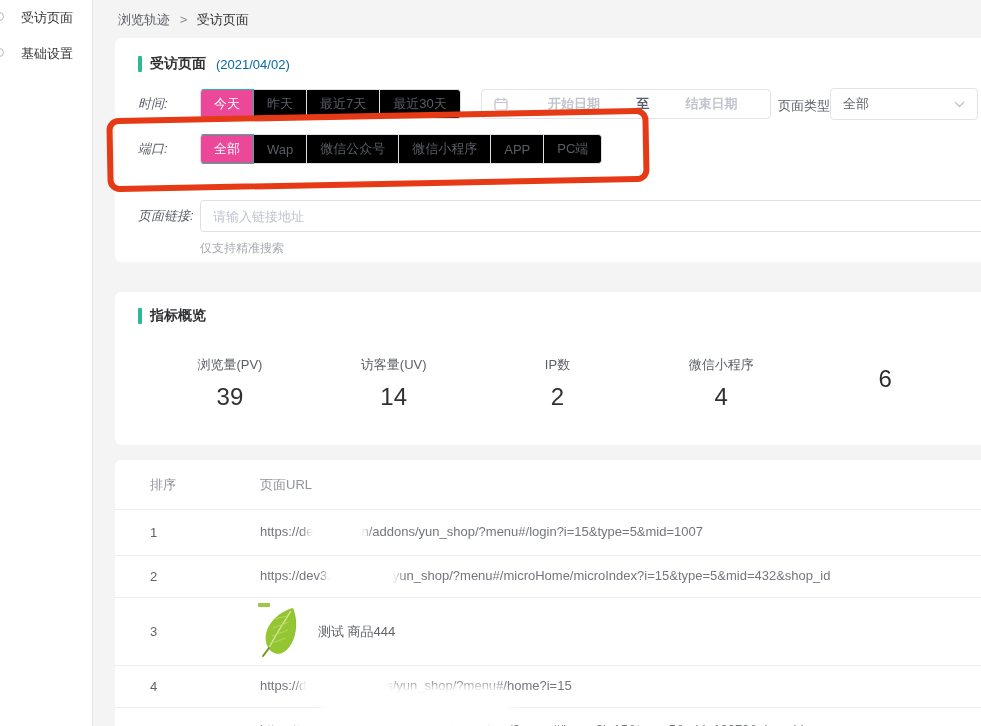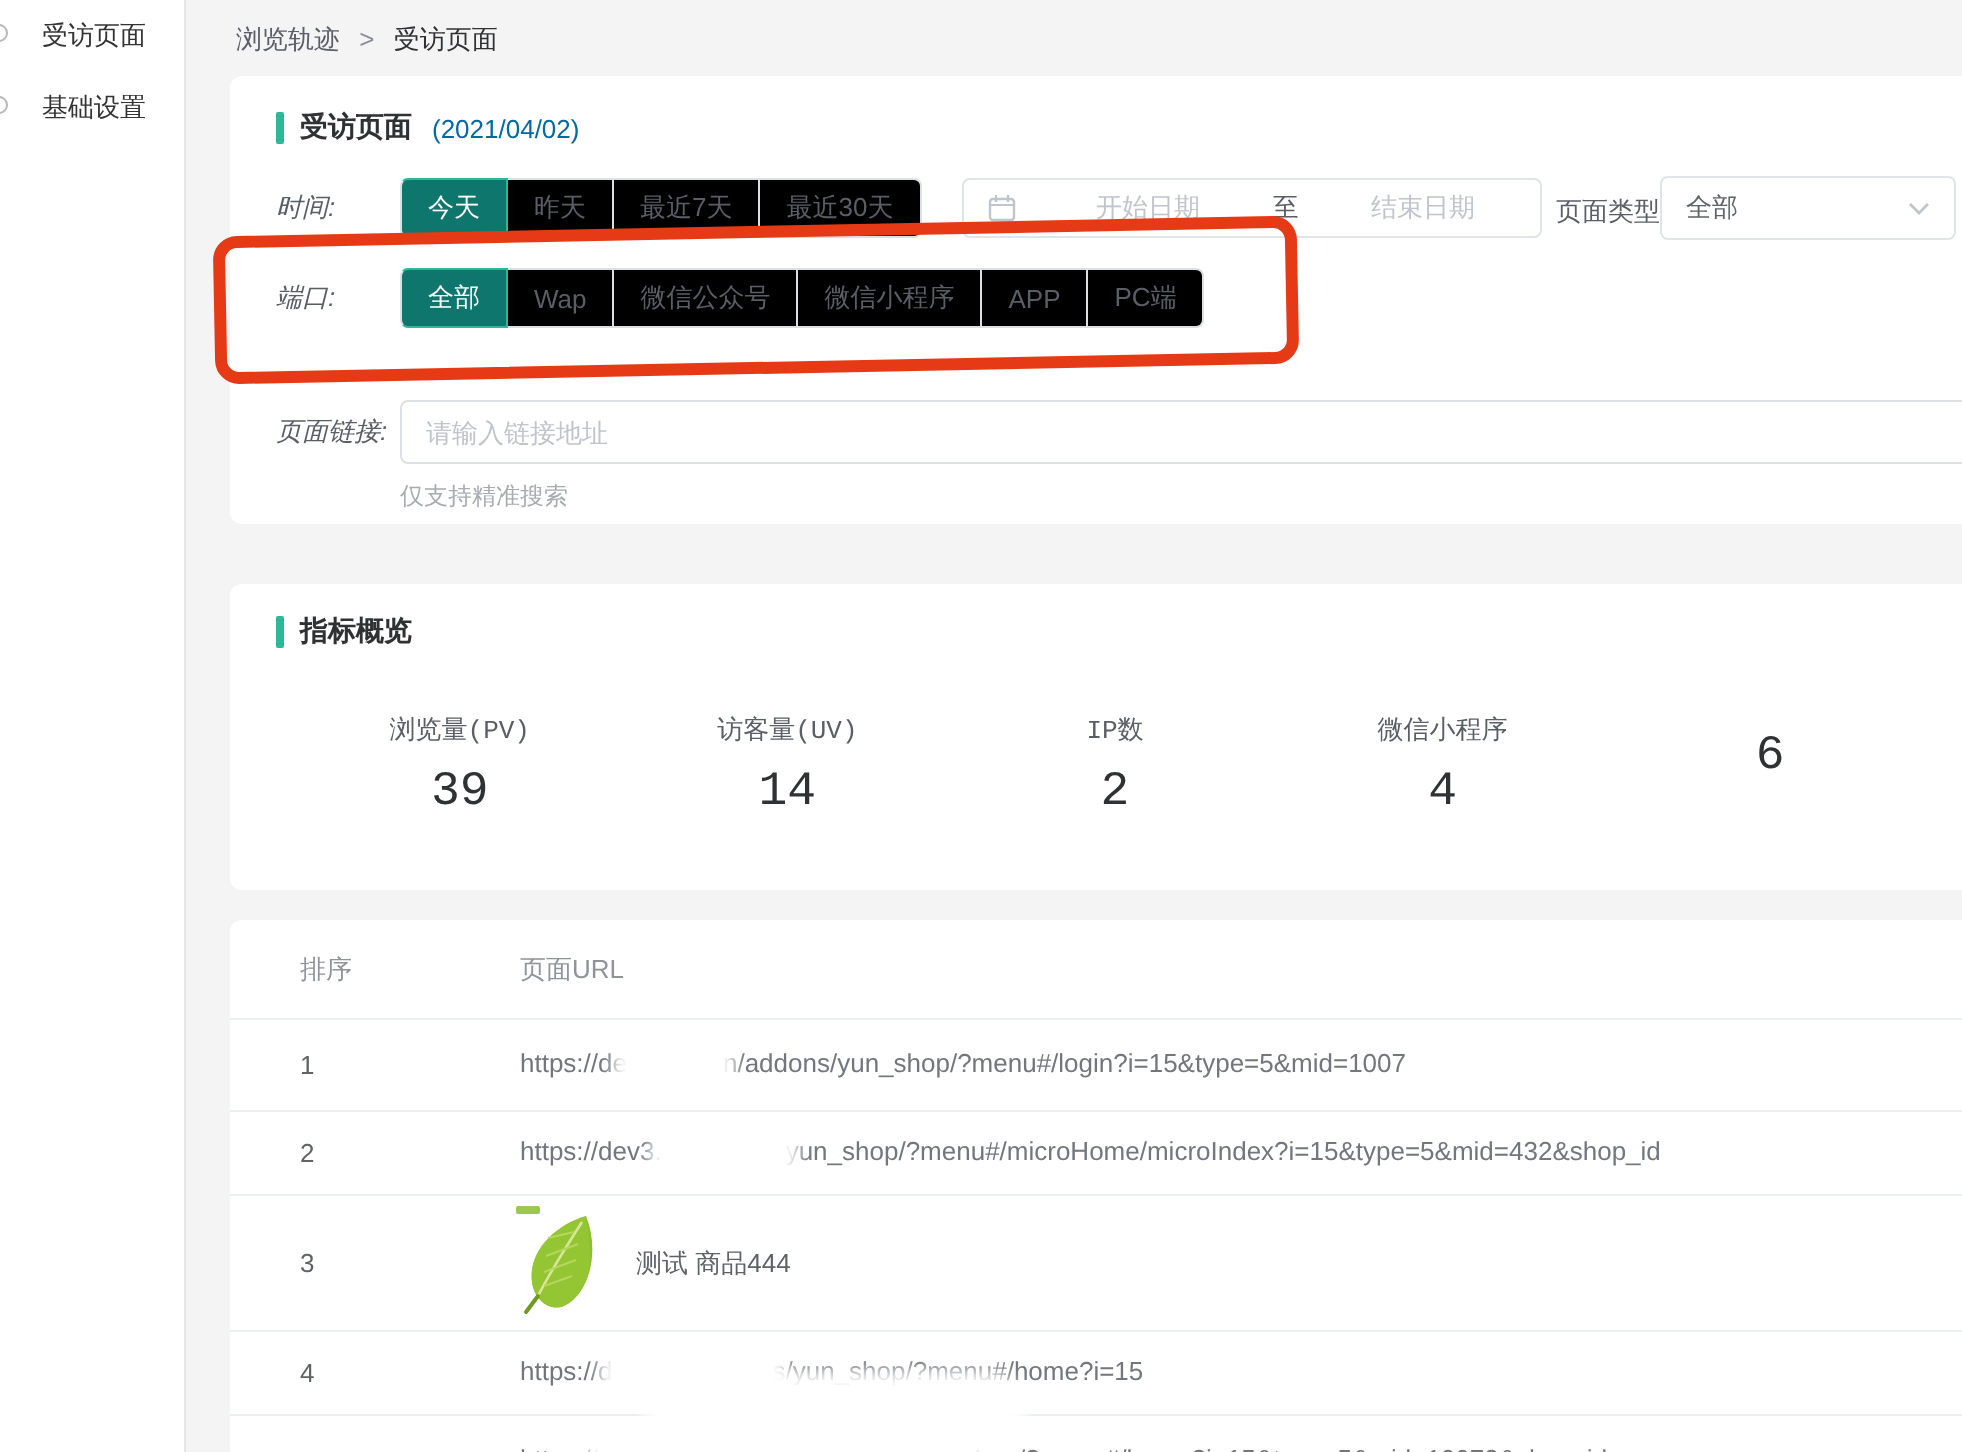--- a/index.html
+++ b/index.html
@@ -31,39 +31,39 @@
   
   .frow { position:relative; display:flex; align-items:center; height:32px; }
   .frow-time { margin-top:14px; }
   .frow-port { margin-top:13px; }
   .frow-link { margin-top:35px; }
   .flabel { width:62px; flex:0 0 62px; color:#5a5e66;font-style:italic; }
   .btn-group { display:flex; }
   .gbtn { height:30px; padding:0 13px; background:#000000; border:1px solid #dcdfe6; border-left:none; color:#5a5e66; font-size:13px; font-family:inherit; cursor:pointer; white-space:nowrap; }
   .btn-group .gbtn:first-child { border-left:1px solid #dcdfe6; border-radius:4px 0 0 4px; }
   .btn-group .gbtn:last-child { border-radius:0 4px 4px 0; }
-  .gbtn.selected { background:#0f766e; border-color:#2cb999; color:#fff; }
-
-  .date-range { display:flex; align-items:center; margin-left:20px; width:290px; height:30px; border:1px solid #e0e3e9; border-radius:4px; background:#fff; color:#c0c4cc; cursor:pointer; }
+  .gbtn.selected { background:#ec4899; border-color:#2cb999; color:#fff; }
+
+  .date-range { display:flex; align-items:center; margin-left:20px; width:290px; height:30px; border:1px solid #e0e3e9; border-radius:4px; background:#fff; color:#c0c4cc; cursor:pointer;font-weight:bold; }
   .date-range .cal { margin:0 8px 0 12px; flex:0 0 auto; }
   .date-range .ph { flex:1; text-align:center; }
   .date-range .to { color:#5a5e66; padding:0 4px; }
 
   .ptype-label { position:absolute; left:640px; top:9px; color:#5a5e66; white-space:nowrap; }
   .select { position:absolute; left:692px; top:0; width:148px; height:32px; border:1px solid #e0e3e9; border-radius:4px; background:#fff; display:flex; align-items:center; justify-content:space-between; padding:0 12px; color:#606266; cursor:pointer; }
 
   .link-input { width:860px; height:32px; border:1px solid #dcdfe6; border-radius:4px; padding:0 12px; font-size:13px; font-family:inherit; color:#333; }
   .link-input::placeholder { color:#c0c4cc; }
   .fhint { margin-top:8px; margin-left:62px; color:#a8abb2; font-size:12px; }
 
   
   .annotation-rect { position:absolute; left:14px; top:113px; width:542px; height:74px; border:6px solid #e63a17; border-radius:12px; transform:rotate(-1.1deg); z-index:40; pointer-events:none; }
 
   
-  .metrics-row { display:flex; margin:30px 30px 0 10px;font-family:Liberation Mono, monospace; }
+  .metrics-row { display:flex; margin:30px 30px 0 10px; }
   .metric { flex:1; text-align:center; }
   .metric-label { color:#5a5e66; font-size:13px; }
   .metric-value { margin-top:9px; font-size:24px; color:#303133; font-weight:500; }
 
   
   .thead { display:flex; align-items:center; height:50px; color:#909399; }
   .thead { border-bottom:1px solid #ebeef5; }
   .c1 { flex:0 0 145px; padding-left:35px; }
   .c2 { flex:1; padding-right:20px; }
   .trow { display:flex; align-items:center; color:#73767d; }

